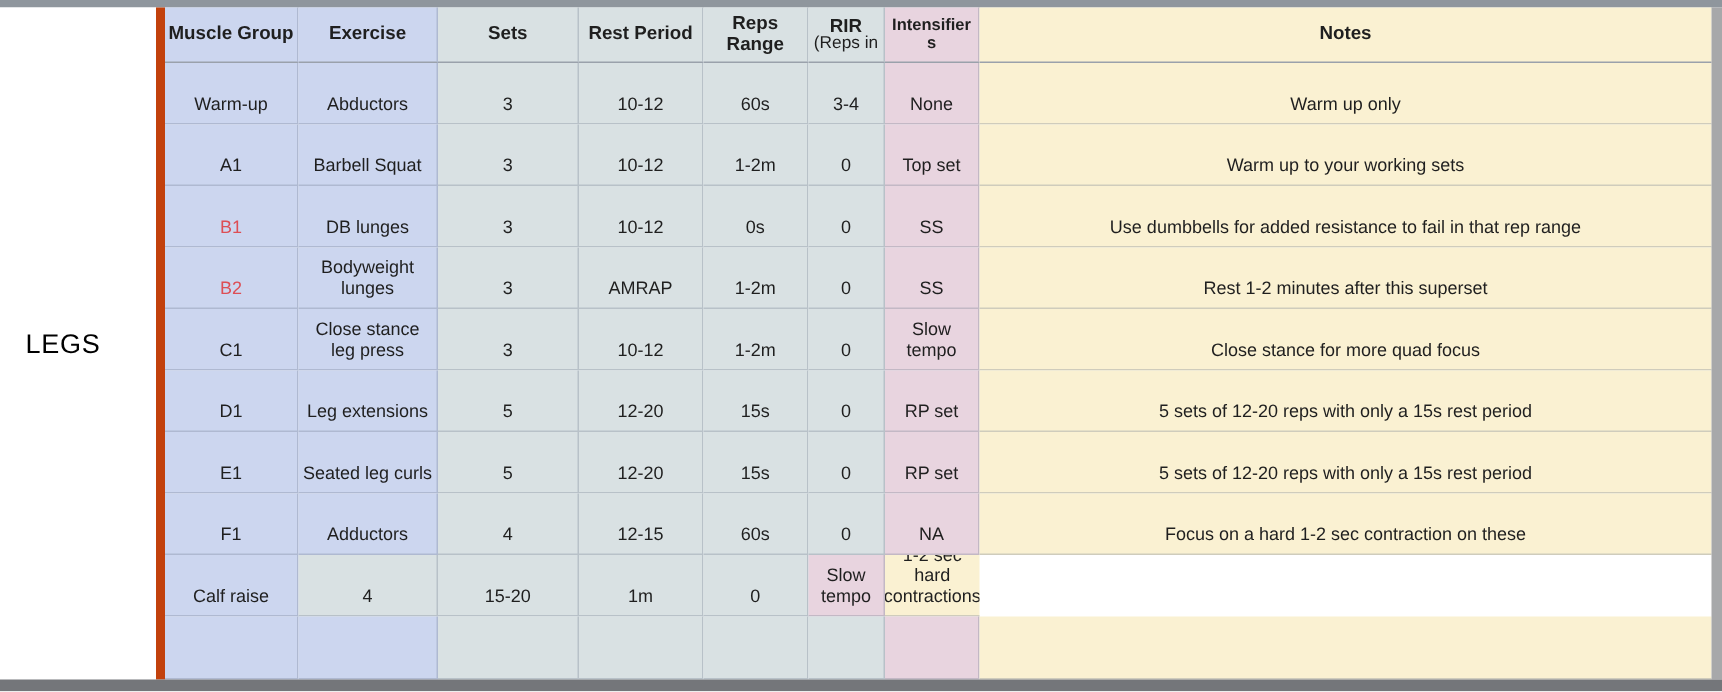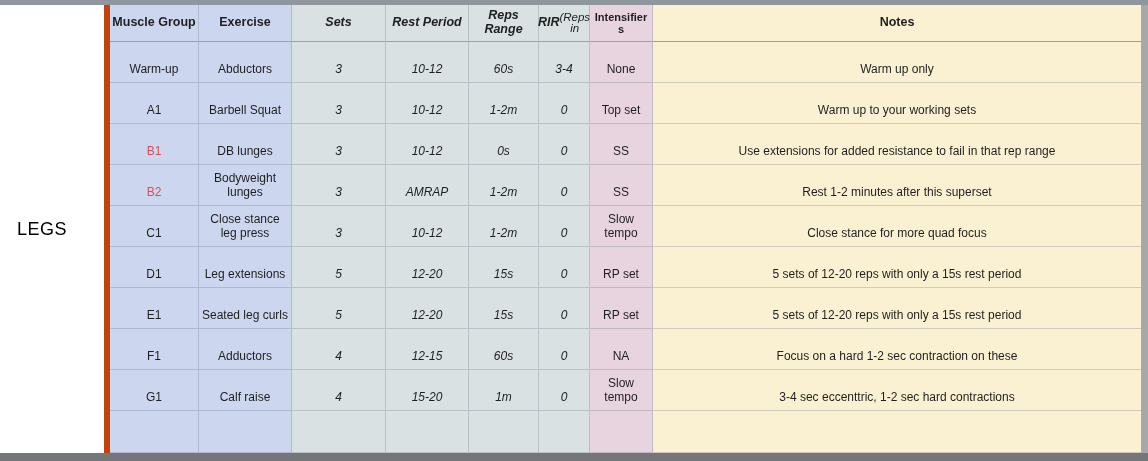--- a/index.html
+++ b/index.html
@@ -36,24 +36,24 @@
     border-bottom:1px solid var(--grid-line);
     overflow:hidden;white-space:normal;overflow-wrap:break-word;
   }
   .cell:last-child{border-right:none;}
   .row.header .cell{
     align-items:center;font-weight:bold;font-size:12.5px;line-height:1.1;
     padding:0 2px;border-bottom:1px solid var(--header-line);overflow:visible;
   }
   .row.header .c-intens{font-size:11px;overflow-wrap:anywhere;}
   .col-blue{background:var(--col-blue);}
-  .col-gray{background:var(--col-gray);font-style:italic;}
+  .col-gray{background:var(--col-gray);}
   .col-pink{background:var(--col-pink);}
   .col-cream{background:var(--col-cream);}
-  .rir-wrap{display:flex;align-items:center;justify-content:center;height:100%;}
+  .rir-wrap{display:flex;flex-direction:column;align-items:center;justify-content:center;height:100%;}
   .rir-title{font-weight:bold;font-size:12.5px;line-height:1.05;}
   .rir-sub{font-weight:normal;font-size:11.5px;line-height:1.0;max-width:46px;}
   .red{color:var(--red-text);}
 </style>
 </head>
 <body>
 
 <div class="stage">
   <div class="frame-top"></div>
 
@@ -102,21 +102,21 @@
   </div>
 
   <div class="row">
     <div class="cell col-blue red">B1</div>
     <div class="cell col-blue">DB lunges</div>
     <div class="cell col-gray">3</div>
     <div class="cell col-gray">10-12</div>
     <div class="cell col-gray">0s</div>
     <div class="cell col-gray">0</div>
     <div class="cell col-pink">SS</div>
-    <div class="cell col-cream">Use extensions for added resistance to fail in that rep range</div>
+    <div class="cell col-cream">Use dumbbells for added resistance to fail in that rep range</div>
   </div>
 
   <div class="row">
     <div class="cell col-blue red">B2</div>
     <div class="cell col-blue">Bodyweight lunges</div>
     <div class="cell col-gray">3</div>
     <div class="cell col-gray">AMRAP</div>
     <div class="cell col-gray">1-2m</div>
     <div class="cell col-gray">0</div>
     <div class="cell col-pink">SS</div>
@@ -161,21 +161,20 @@
     <div class="cell col-blue">Adductors</div>
     <div class="cell col-gray">4</div>
     <div class="cell col-gray">12-15</div>
     <div class="cell col-gray">60s</div>
     <div class="cell col-gray">0</div>
     <div class="cell col-pink">NA</div>
     <div class="cell col-cream">Focus on a hard 1-2 sec contraction on these</div>
   </div>
 
   <div class="row">
-    <div class="cell col-blue">G1</div>
     <div class="cell col-blue">Calf raise</div>
     <div class="cell col-gray">4</div>
     <div class="cell col-gray">15-20</div>
     <div class="cell col-gray">1m</div>
     <div class="cell col-gray">0</div>
     <div class="cell col-pink">Slow tempo</div>
     <div class="cell col-cream">3-4 sec eccenttric, 1-2 sec hard contractions</div>
   </div>
 
   <div class="row last">

